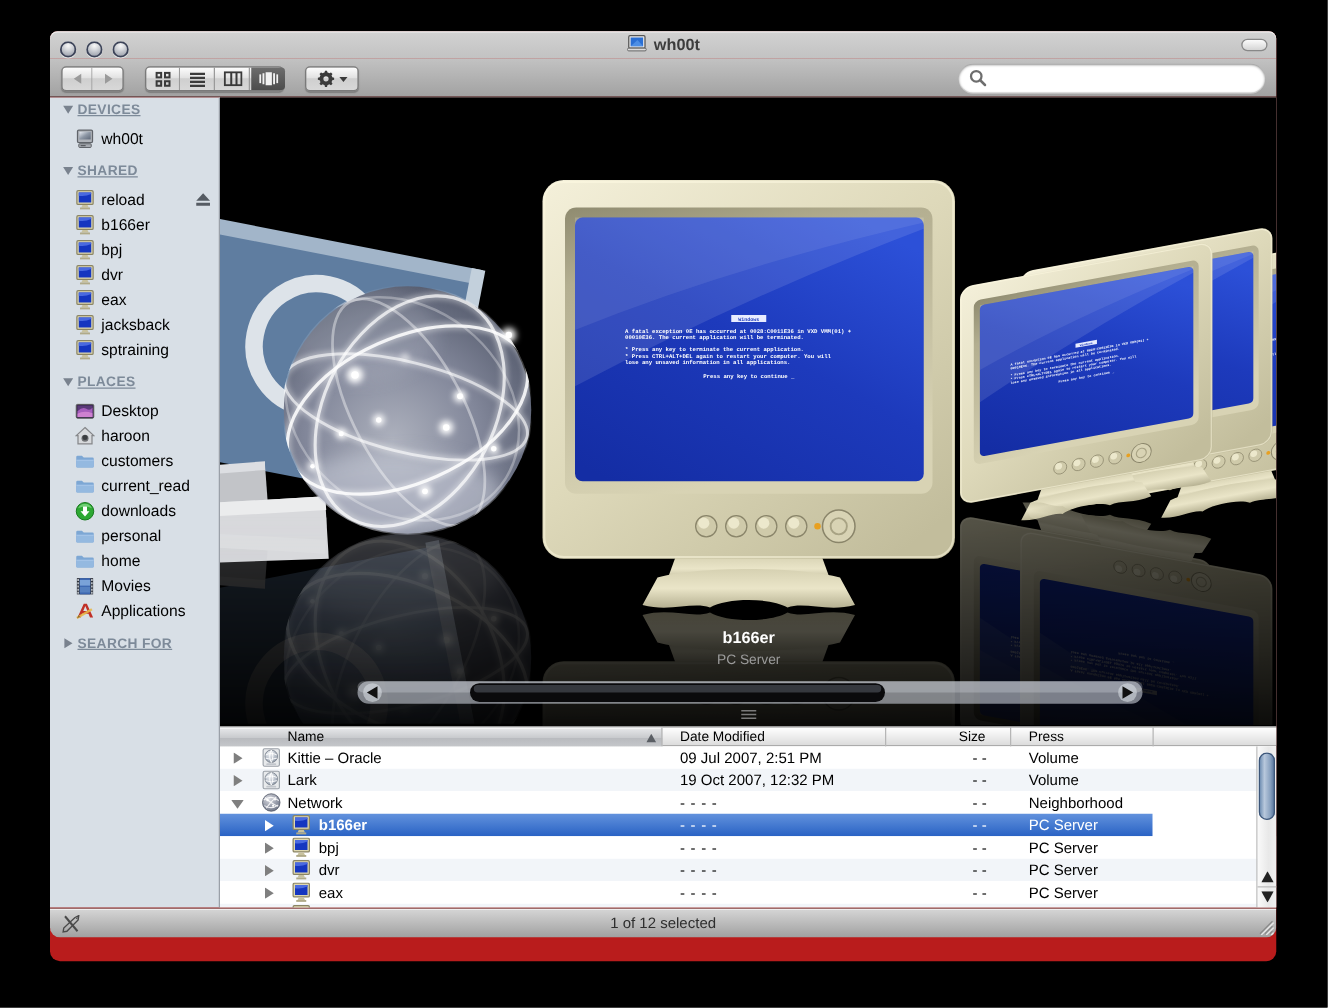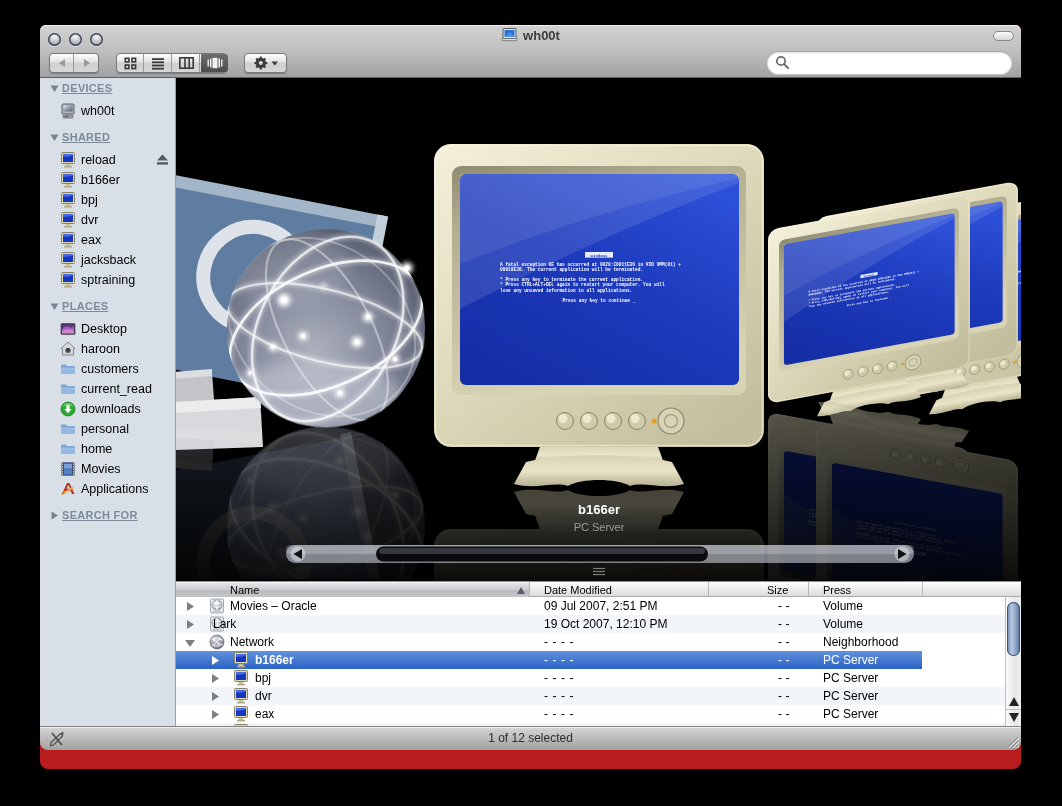--- a/index.html
+++ b/index.html
@@ -513,34 +513,34 @@
       <div style="position:absolute;left:746px;top:0;width:1px;height:16px;background:#b6b6b6;"></div>
     </div>
     <div id="lrows">
       <div class="lrow" style="top:0;background:#fff;">
         <svg class="cell" style="left:10px;top:5px;" width="9" height="9" viewBox="0 0 9 9">
             <path d="M1 0 L8 4.5 L1 9 Z" fill="#7f7f7f"></path>
           </svg>
         <svg class="cell" style="left:33px;top:1px;" width="16" height="16" viewBox="0 0 16 16">
             <use href="#i-vol"></use>
           </svg>
-        <span class="cell" style="left:54px;">Movies – Oracle</span>
+        <span class="cell" style="left:54px;">Kittie – Oracle</span>
         <span class="cell" style="left:368px;">09 Jul 2007, 2:51 PM</span>
         <span class="cell" style="left:602px;letter-spacing:3.5px;">--</span>
         <span class="cell" style="left:647px;">Volume</span>
       </div>
       <div class="lrow" style="top:18px;background:#f2f5f9;">
         <svg class="cell" style="left:10px;top:5px;" width="9" height="9" viewBox="0 0 9 9">
             <path d="M1 0 L8 4.5 L1 9 Z" fill="#7f7f7f"></path>
           </svg>
         <svg class="cell" style="left:33px;top:1px;" width="16" height="16" viewBox="0 0 16 16">
             <use href="#i-vol"></use>
           </svg>
-        <span class="cell" style="left:37px;">Lark</span>
-        <span class="cell" style="left:368px;">19 Oct 2007, 12:10 PM</span>
+        <span class="cell" style="left:54px;">Lark</span>
+        <span class="cell" style="left:368px;">19 Oct 2007, 12:32 PM</span>
         <span class="cell" style="left:602px;letter-spacing:3.5px;">--</span>
         <span class="cell" style="left:647px;">Volume</span>
       </div>
       <div class="lrow" style="top:36px;background:#fff;">
         <svg class="cell" style="left:9px;top:6px;" width="10" height="9" viewBox="0 0 10 9">
             <path d="M0 1 L10 1 L5 8 Z" fill="#7f7f7f"></path>
           </svg>
         <svg class="cell" style="left:33px;top:1px;" width="16" height="16" viewBox="0 0 16 16">
             <use href="#i-globe"></use>
           </svg>

